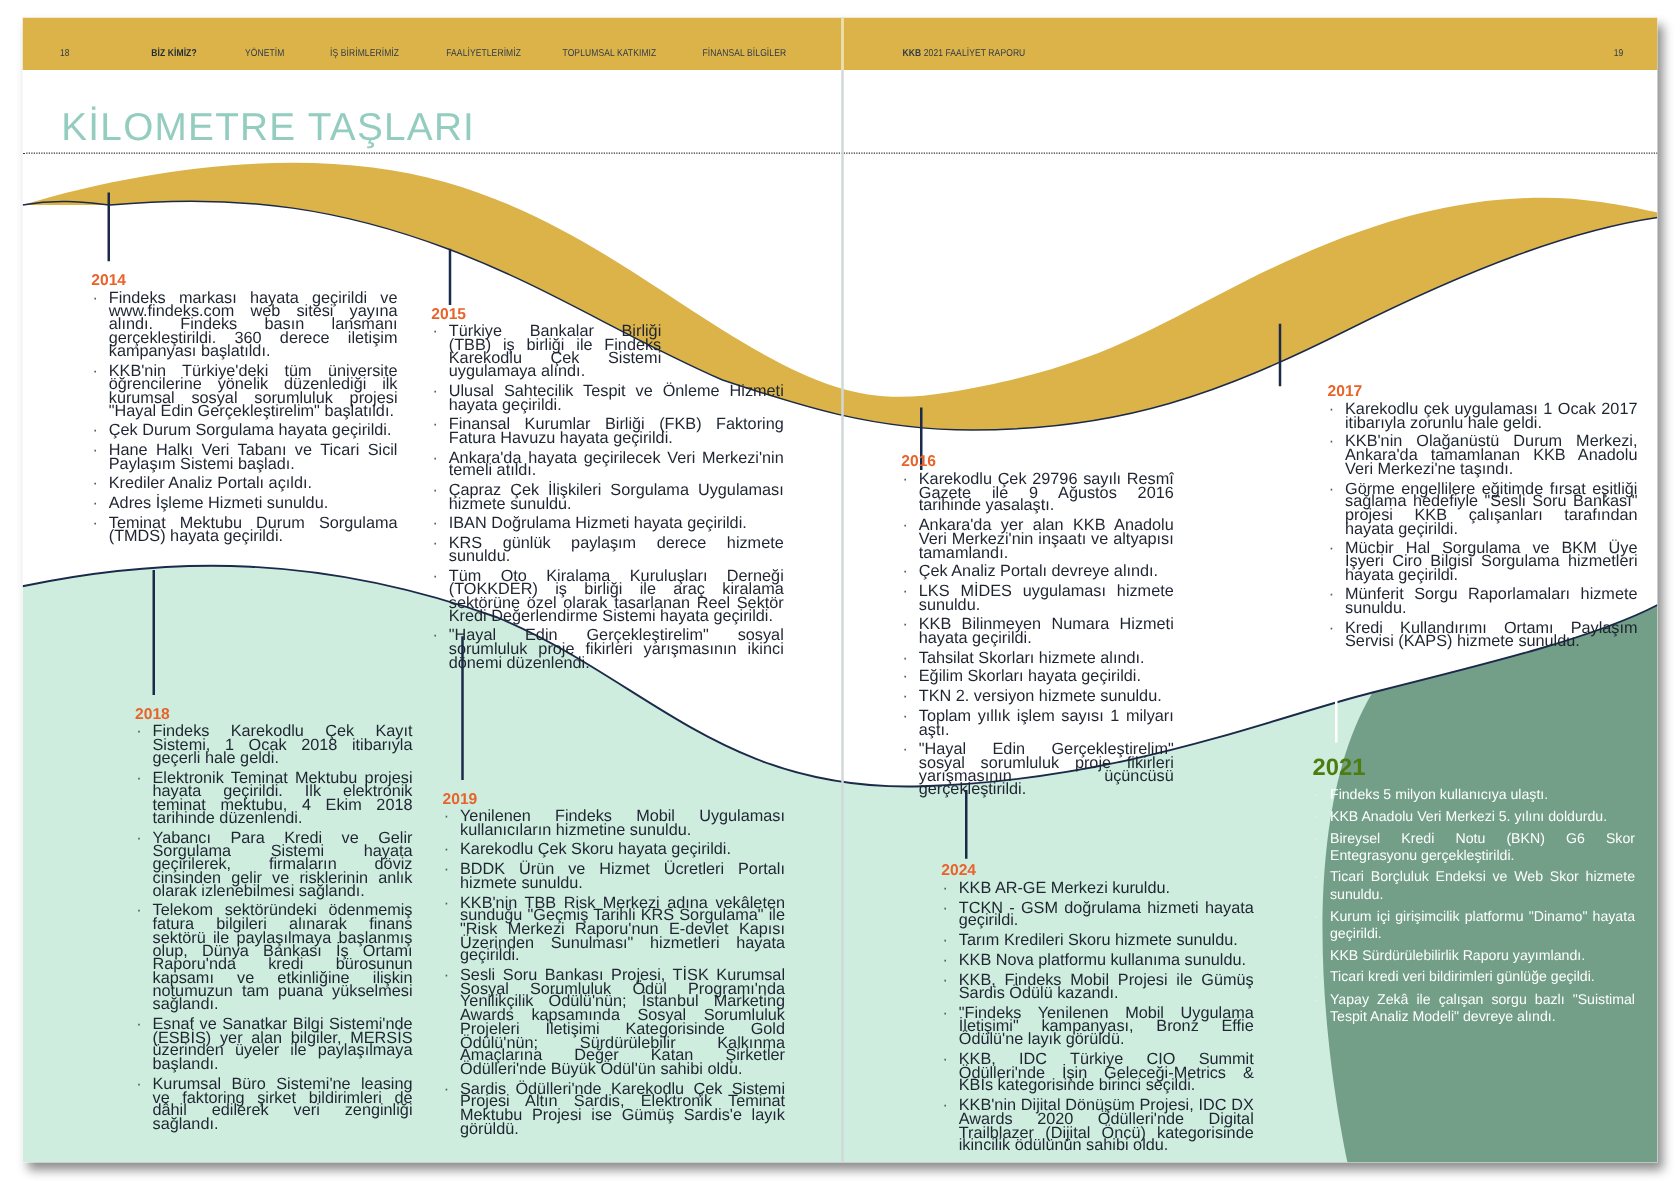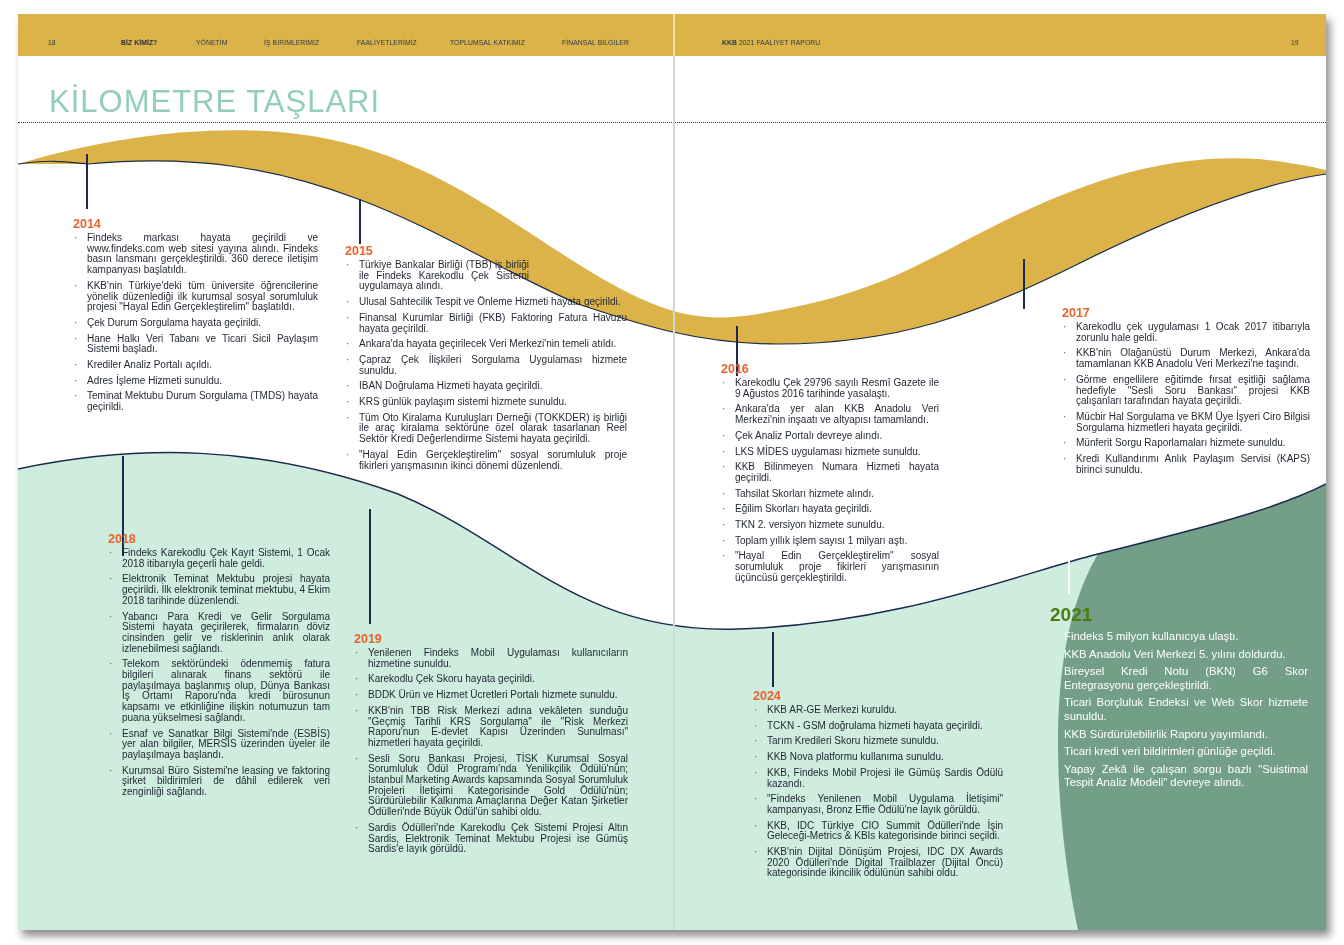--- a/index.html
+++ b/index.html
@@ -13,21 +13,21 @@
   .nav { position:absolute; top:24px; font-size:8px; color:#2d3a4a; letter-spacing:0.1px; white-space:nowrap;
          font-family:"Liberation Sans Narrow","Liberation Sans", sans-serif; transform:scaleX(0.85); transform-origin:left; }
   .nav.bold { font-weight:bold; color:#1d2a3a; }
   .title { position:absolute; left:31px; top:70px; font-size:31px; color:#94cdbf; letter-spacing:1px; font-weight:normal;}
   .dotline { position:absolute; left:0; top:108px; width:100%; border-top:1px dotted #333; }
   svg.waves { position:absolute; left:0; top:0; }
   .ms { position:absolute; z-index:4; }
   .year { color:#e8632a; font-weight:bold; font-size:12.5px; margin-bottom:2px; }
   .year.big { color:#4d7c0f; font-size:19px; margin-bottom:4px; }
   ul.items { list-style:none; margin:0; padding:0; }
-  ul.items li { position:relative; padding-left:14px; font-size:10px; line-height:10.7px; color:#1e2430;
+  ul.items li { position:relative; padding-left:14px; font-size:13px; line-height:10.7px; color:#1e2430;
                 margin-bottom:5px; text-align:justify; }
   ul.items li::before { content:"·"; position:absolute; left:1px; top:0; color:#555; }
   ul.items.big li { font-size:11.3px; line-height:13.6px; color:#ffffff; margin-bottom:4px; padding-left:14px; }
   ul.items.big li::before { color:#e6efe9; }
   .stem { position:absolute; width:1.5px; background:#1b2a4a; z-index:3; }
   .stem.white { background:#ffffff; }
 </style>
 </head>
 <body>
 
@@ -87,21 +87,21 @@
 
   <div class="ms" style="left:327px; top:230px; width:282px;">
     <div class="year">2015</div>
     <ul class="items">
       <li style="width:170px;">Türkiye Bankalar Birliği (TBB) iş birliği ile Findeks Karekodlu Çek Sistemi uygulamaya alındı.</li>
       <li>Ulusal Sahtecilik Tespit ve Önleme Hizmeti hayata geçirildi.</li>
       <li>Finansal Kurumlar Birliği (FKB) Faktoring Fatura Havuzu hayata geçirildi.</li>
       <li>Ankara'da hayata geçirilecek Veri Merkezi'nin temeli atıldı.</li>
       <li>Çapraz Çek İlişkileri Sorgulama Uygulaması hizmete sunuldu.</li>
       <li>IBAN Doğrulama Hizmeti hayata geçirildi.</li>
-      <li>KRS günlük paylaşım sistemi hizmete sunuldu.</li>
+      <li>KRS günlük paylaşım derece hizmete sunuldu.</li>
       <li>Tüm Oto Kiralama Kuruluşları Derneği (TOKKDER) iş birliği ile araç kiralama sektörüne özel olarak tasarlanan Reel Sektör Kredi Değerlendirme Sistemi hayata geçirildi.</li>
       <li>"Hayal Edin Gerçekleştirelim" sosyal sorumluluk proje fikirleri yarışmasının ikinci dönemi düzenlendi.</li>
     </ul>
   </div>
 
   <div class="ms" style="left:703px; top:348px; width:218px;">
     <div class="year">2016</div>
     <ul class="items">
       <li>Karekodlu Çek 29796 sayılı Resmî Gazete ile 9 Ağustos 2016 tarihinde yasalaştı.</li>
       <li>Ankara'da yer alan KKB Anadolu Veri Merkezi'nin inşaatı ve altyapısı tamamlandı.</li>
@@ -117,25 +117,25 @@
   </div>
 
   <div class="ms" style="left:1044px; top:292px; width:248px;">
     <div class="year">2017</div>
     <ul class="items">
       <li>Karekodlu çek uygulaması 1 Ocak 2017 itibarıyla zorunlu hale geldi.</li>
       <li>KKB'nin Olağanüstü Durum Merkezi, Ankara'da tamamlanan KKB Anadolu Veri Merkezi'ne taşındı.</li>
       <li>Görme engellilere eğitimde fırsat eşitliği sağlama hedefiyle "Sesli Soru Bankası" projesi KKB çalışanları tarafından hayata geçirildi.</li>
       <li>Mücbir Hal Sorgulama ve BKM Üye İşyeri Ciro Bilgisi Sorgulama hizmetleri hayata geçirildi.</li>
       <li>Münferit Sorgu Raporlamaları hizmete sunuldu.</li>
-      <li>Kredi Kullandırımı Anlık Paylaşım Servisi (KAPS) birinci sunuldu.</li>
+      <li>Kredi Kullandırımı Ortamı Paylaşım Servisi (KAPS) hizmete sunuldu.</li>
     </ul>
   </div>
 
-  <div class="ms" style="left:90px; top:518px; width:222px;">
+  <div class="ms" style="left:90px; top:550px; width:222px;">
     <div class="year">2018</div>
     <ul class="items">
       <li>Findeks Karekodlu Çek Kayıt Sistemi, 1 Ocak 2018 itibarıyla geçerli hale geldi.</li>
       <li>Elektronik Teminat Mektubu projesi hayata geçirildi. İlk elektronik teminat mektubu, 4 Ekim 2018 tarihinde düzenlendi.</li>
       <li>Yabancı Para Kredi ve Gelir Sorgulama Sistemi hayata geçirilerek, firmaların döviz cinsinden gelir ve risklerinin anlık olarak izlenebilmesi sağlandı.</li>
       <li>Telekom sektöründeki ödenmemiş fatura bilgileri alınarak finans sektörü ile paylaşılmaya başlanmış olup, Dünya Bankası İş Ortamı Raporu'nda kredi bürosunun kapsamı ve etkinliğine ilişkin notumuzun tam puana yükselmesi sağlandı.</li>
       <li>Esnaf ve Sanatkar Bilgi Sistemi'nde (ESBİS) yer alan bilgiler, MERSİS üzerinden üyeler ile paylaşılmaya başlandı.</li>
       <li>Kurumsal Büro Sistemi'ne leasing ve faktoring şirket bildirimleri de dâhil edilerek veri zenginliği sağlandı.</li>
     </ul>
   </div>
@@ -166,19 +166,20 @@
     </ul>
   </div>
 
   <div class="ms" style="left:1032px; top:590px; width:258px;">
     <div class="year big">2021</div>
     <ul class="items big">
       <li>Findeks 5 milyon kullanıcıya ulaştı.</li>
       <li>KKB Anadolu Veri Merkezi 5. yılını doldurdu.</li>
       <li>Bireysel Kredi Notu (BKN) G6 Skor Entegrasyonu gerçekleştirildi.</li>
       <li>Ticari Borçluluk Endeksi ve Web Skor hizmete sunuldu.</li>
+      <li>Kurum içi girişimcilik platformu "Dinamo" hayata geçirildi.</li>
       <li>KKB Sürdürülebilirlik Raporu yayımlandı.</li>
       <li>Ticari kredi veri bildirimleri günlüğe geçildi.</li>
       <li>Yapay Zekâ ile çalışan sorgu bazlı "Suistimal Tespit Analiz Modeli" devreye alındı.</li>
     </ul>
   </div>
 
 </div>
 
 </body></html>

